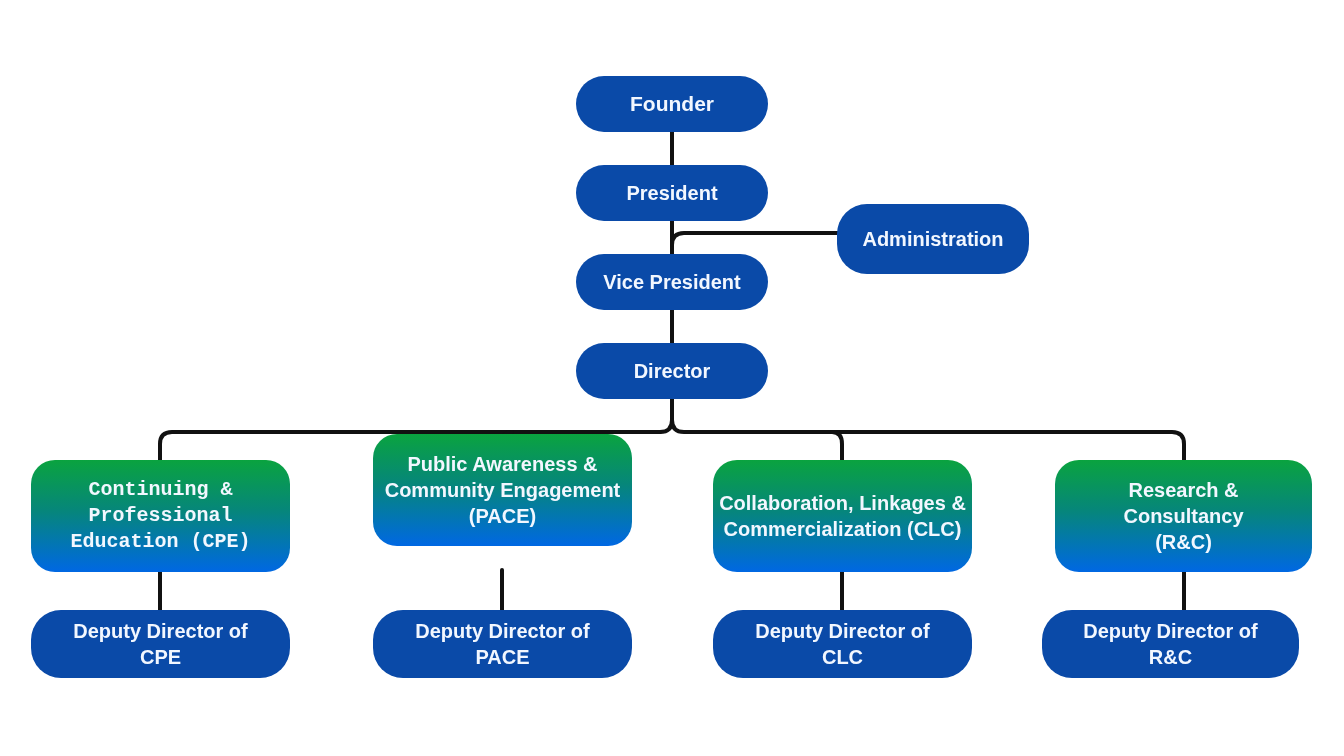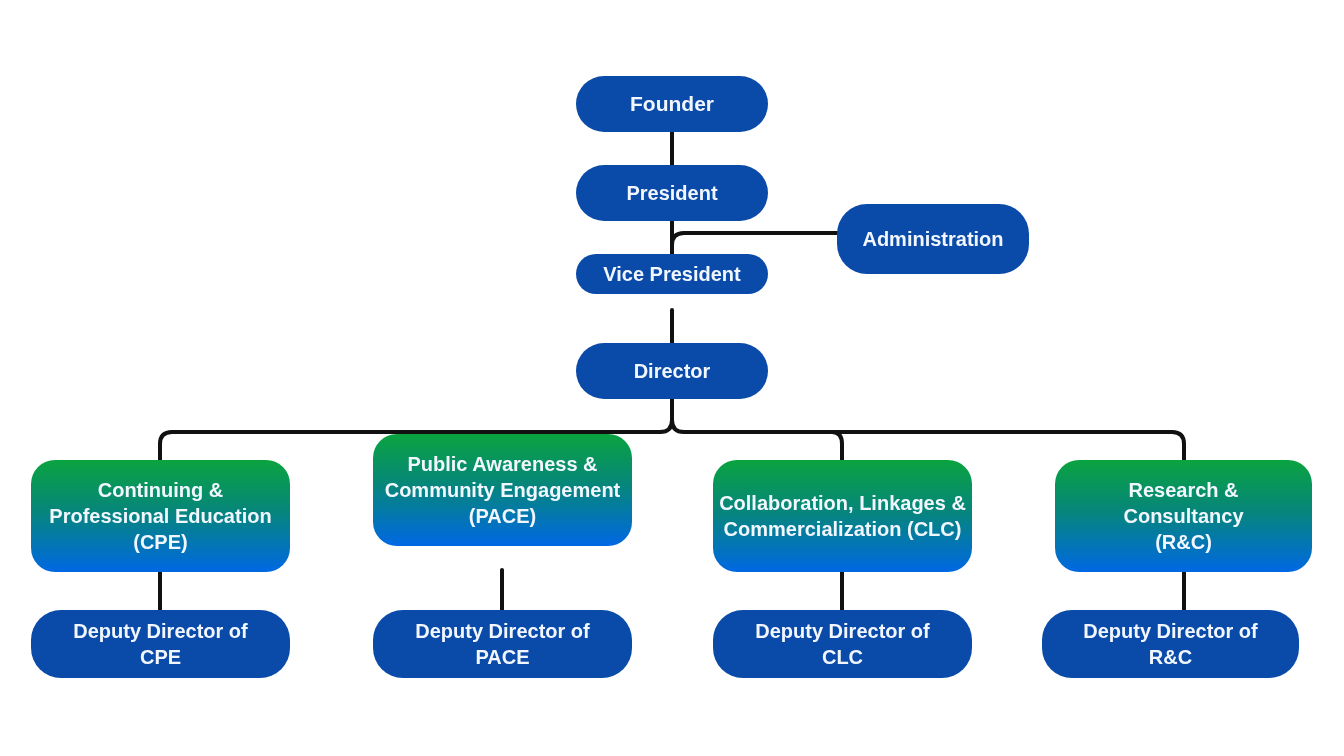--- a/index.html
+++ b/index.html
@@ -31,24 +31,24 @@
     <path d="M160 570 V612"></path>
     <path d="M502 570 V612"></path>
     <path d="M842 570 V612"></path>
     <path d="M1184 570 V612"></path>
   </g>
 </svg>
 
 <div class="node pill" style="left:576px;top:76px;width:192px;height:56px;">Founder</div>
 <div class="node pill" style="left:576px;top:165px;width:192px;height:56px;font-size:20px;">President</div>
 <div class="node pill" style="left:837px;top:204px;width:192px;height:70px;font-size:20px;">Administration</div>
-<div class="node pill" style="left:576px;top:254px;width:192px;height:40px;font-size:20px;">Vice President</div>
+<div class="node pill" style="left:576px;top:254px;width:192px;height:56px;font-size:20px;">Vice President</div>
 <div class="node pill" style="left:576px;top:343px;width:192px;height:56px;font-size:20px;">Director</div>
 
-<div class="node dept" style="left:31px;top:460px;width:259px;height:112px;">Continuing &amp; Professional Education (CPE)</div>
+<div class="node dept" style="left:31px;top:460px;width:259px;height:112px;font-family:Liberation Mono, monospace;">Continuing &amp; Professional Education (CPE)</div>
 <div class="node dept" style="left:373px;top:434px;width:259px;height:112px;">Public Awareness &amp; Community Engagement (PACE)</div>
 <div class="node dept" style="left:713px;top:460px;width:259px;height:112px;">Collaboration, Linkages &amp; Commercialization (CLC)</div>
 <div class="node dept" style="left:1055px;top:460px;width:257px;height:112px;padding:0 40px;">Research &amp; Consultancy (R&amp;C)</div>
 
 <div class="node deputy" style="left:31px;top:610px;width:259px;height:68px;padding:0 30px;">Deputy Director of CPE</div>
 <div class="node deputy" style="left:373px;top:610px;width:259px;height:68px;padding:0 30px;">Deputy Director of PACE</div>
 <div class="node deputy" style="left:713px;top:610px;width:259px;height:68px;padding:0 30px;">Deputy Director of CLC</div>
 <div class="node deputy" style="left:1042px;top:610px;width:257px;height:68px;padding:0 30px;">Deputy Director of R&amp;C</div>
 
 </body></html>

